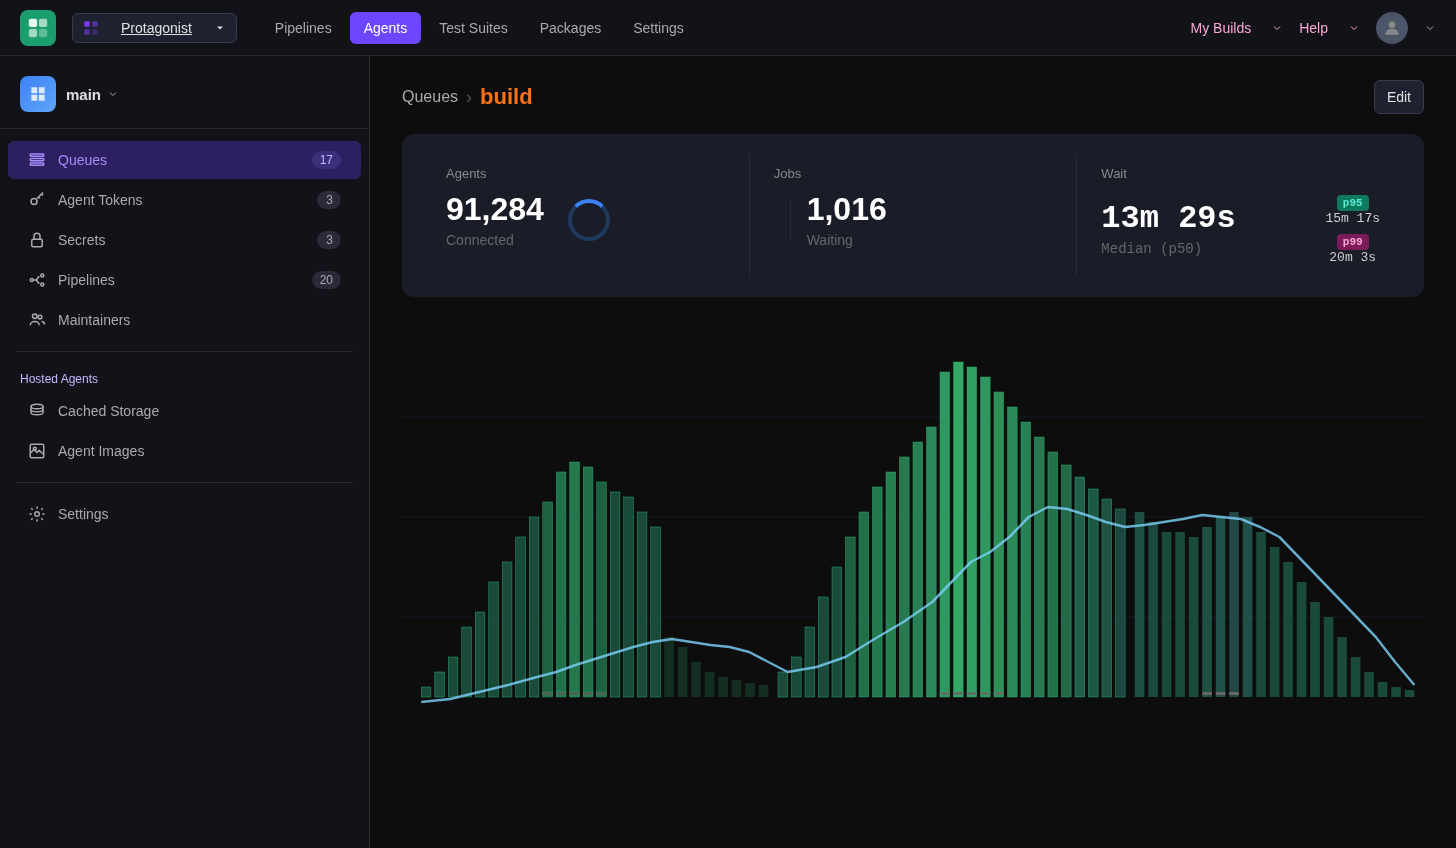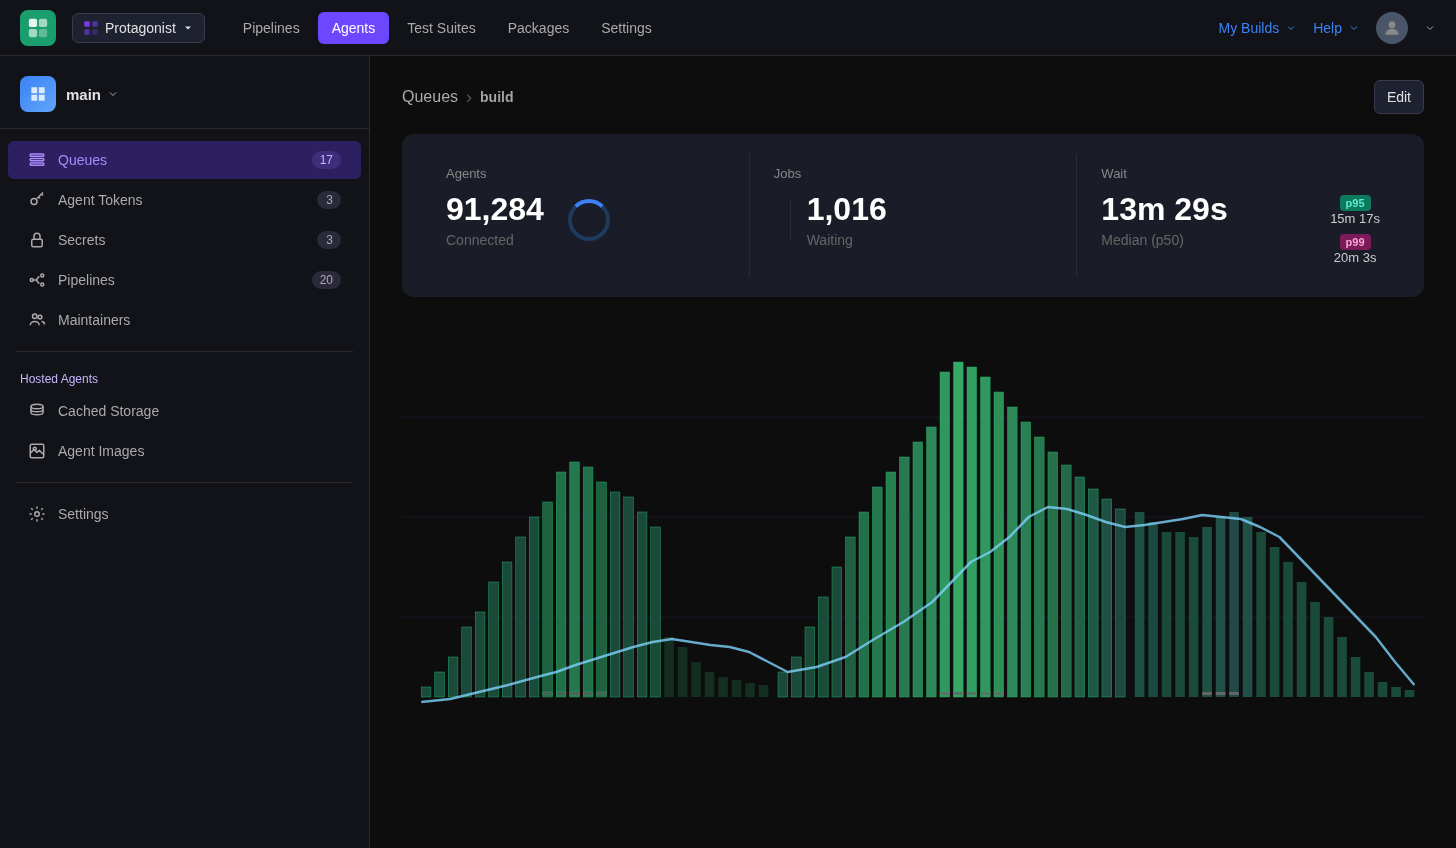--- a/index.html
+++ b/index.html
@@ -29,29 +29,30 @@
       border-radius: 8px;
       display: flex;
       align-items: center;
       justify-content: center;
       margin-right: 8px;
     }
     .logo svg { width: 22px; height: 22px; }
     .brand-btn {
       display: flex;
       align-items: center;
-      gap: 6px;
+      gap: 22px;
       background: #1e2230;
       border: 1px solid #3a3a4a;
       border-radius: 6px;
       padding: 6px 10px;
       color: #e0e0e0;
       cursor: pointer;
       font-size: 14px;
       font-weight: 500;
+      text-decoration: underline;
     }
     .nav-links {
       display: flex;
       align-items: center;
       gap: 4px;
       margin-left: 16px;
     }
     .nav-link {
       padding: 8px 14px;
       border-radius: 6px;
@@ -67,22 +68,22 @@
     }
     .nav-right {
       margin-left: auto;
       display: flex;
       align-items: center;
       gap: 16px;
     }
     .nav-right-btn {
       display: flex;
       align-items: center;
-      gap: 6px;
-      color: #3b82f6;
+      gap: 20px;
+      color: #f9a8d4;
       cursor: pointer;
       font-size: 14px;
       background: none;
       border: none;
     }
     .avatar {
       width: 32px;
       height: 32px;
       border-radius: 50%;
       background: #4a5568;
@@ -193,23 +194,23 @@
       margin-bottom: 20px;
     }
     .breadcrumb {
       display: flex;
       align-items: center;
       gap: 8px;
       font-size: 16px;
       color: #aaa;
     }
     .breadcrumb .current {
-      color: #a3a3a3;
+      color: #f97316;
       font-weight: 600;
-      font-size: 14px;
+      font-size: 22px;
     }
     .breadcrumb .sep { color: #555; font-size: 18px; }
     .edit-btn {
       background: #1e2230;
       border: 1px solid #3a3a4a;
       color: #e0e0e0;
       padding: 8px 12px;
       border-radius: 6px;
       cursor: pointer;
       font-size: 14px;
@@ -271,21 +272,22 @@
       width: 1px;
       background: #2a2a3a;
       height: 40px;
       margin: 0 16px;
     }
 
     
     .wait-card-inner {
       display: flex;
       gap: 32px;
-      align-items: flex-start;
+      align-items: center;
+      font-family: Liberation Mono, monospace;
     }
     .wait-main { flex: 1; }
     .wait-percentiles {
       display: flex;
       flex-direction: column;
       gap: 8px;
       padding-top: 4px;
     }
     .percentile-row {
       display: flex;

